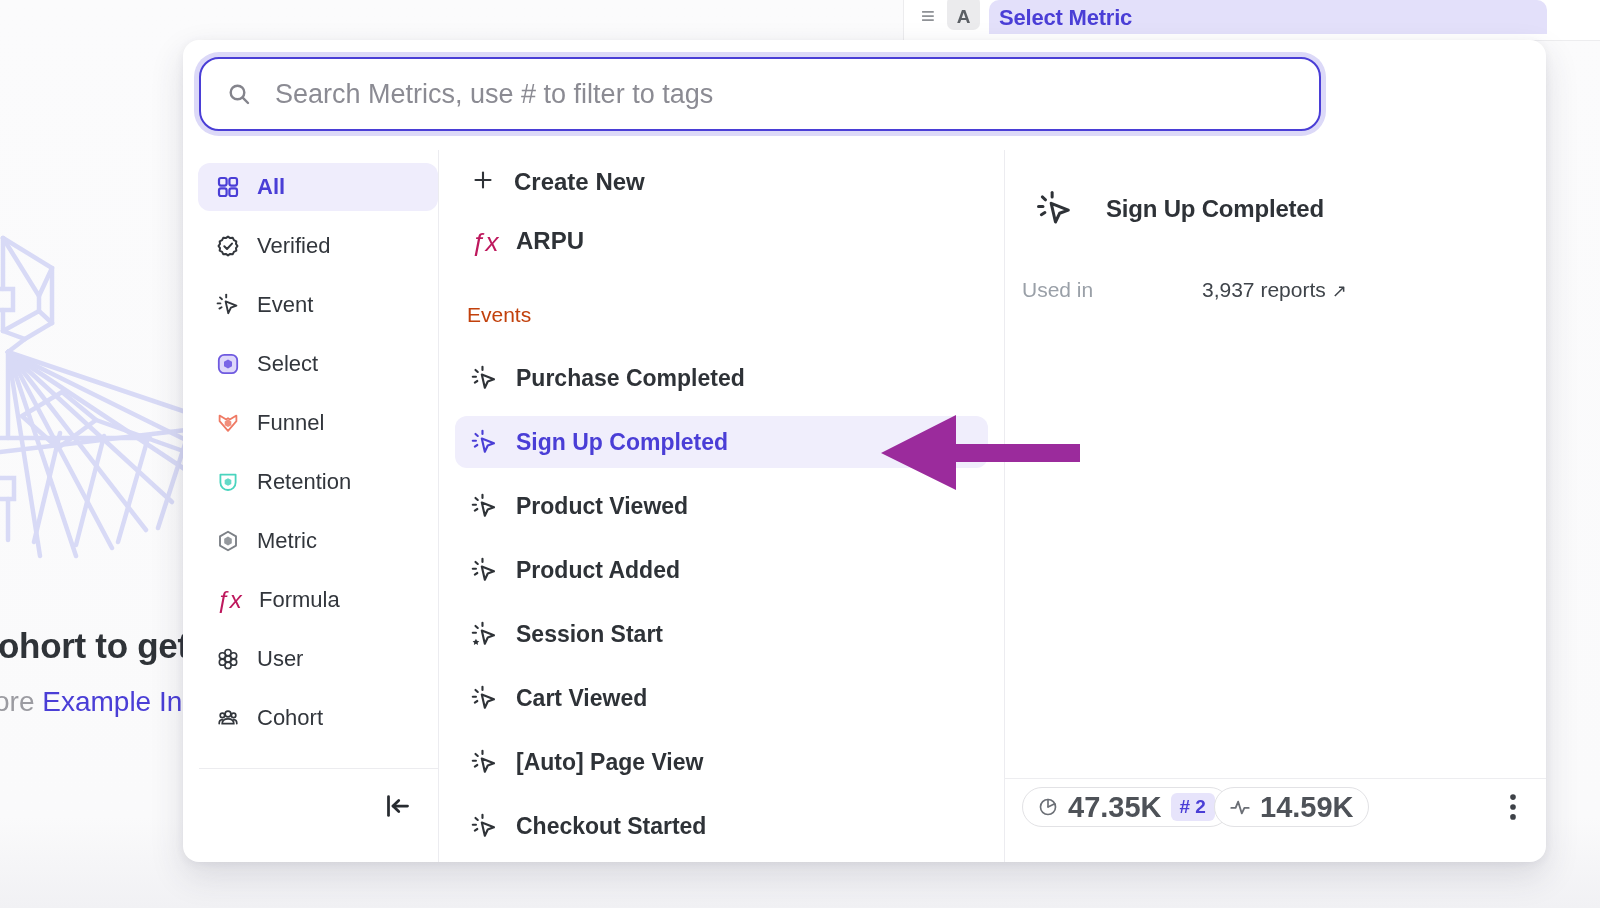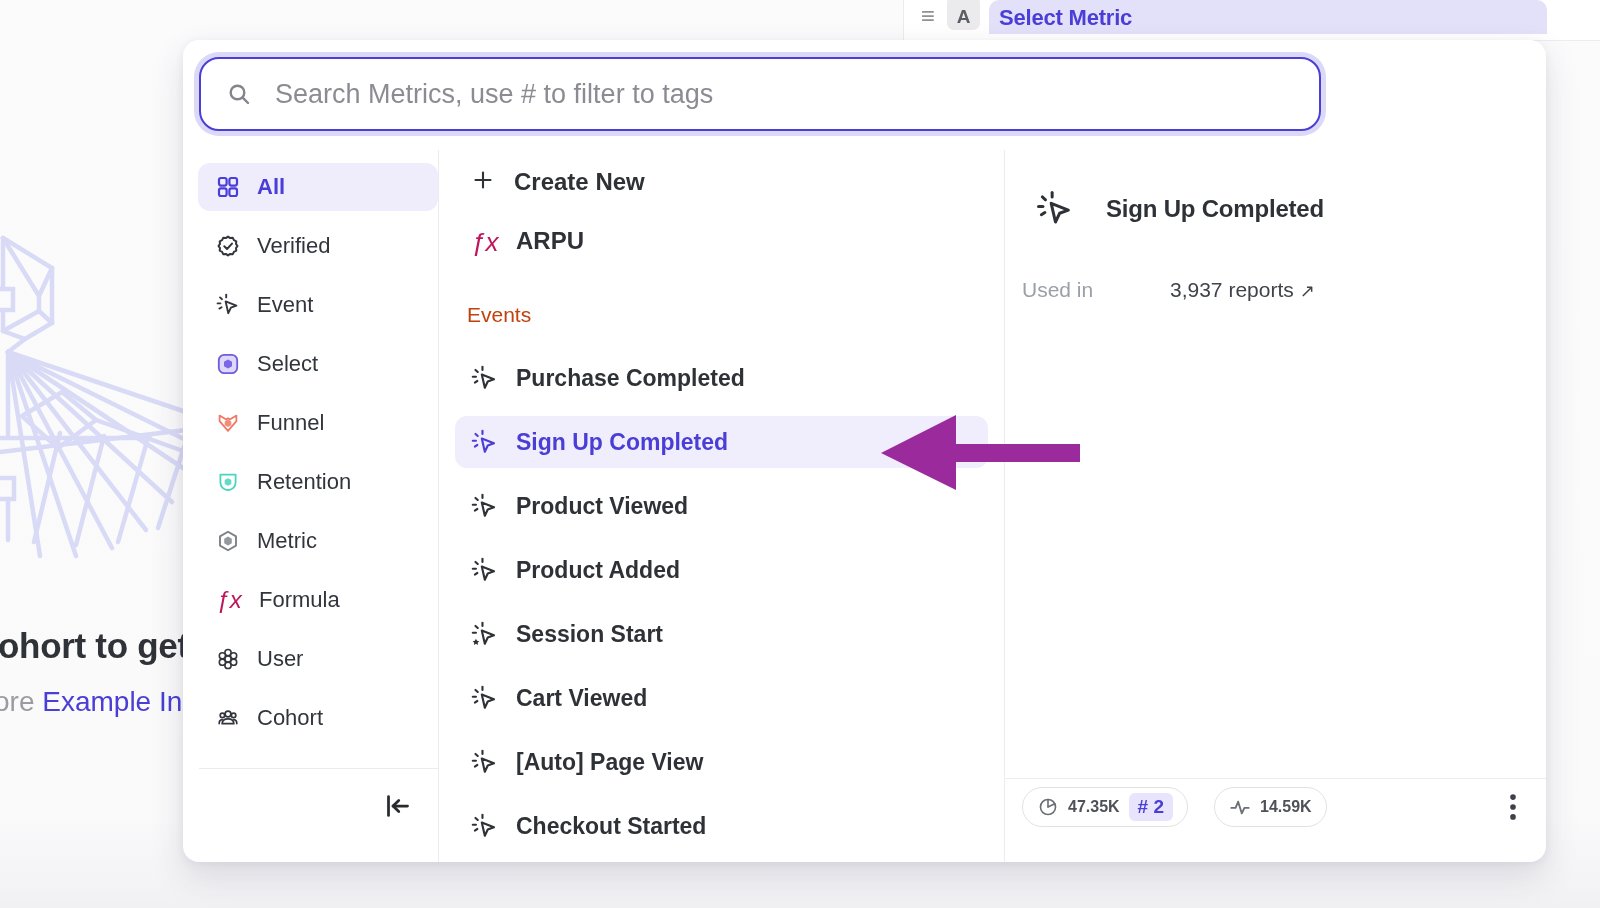--- a/index.html
+++ b/index.html
@@ -3,21 +3,21 @@
 <meta charset="utf-8">
 <style>
   * { margin:0; padding:0; box-sizing:border-box; }
   html,body { width:1600px; height:908px; overflow:hidden; }
   body {
     font-family:"Liberation Sans", sans-serif;
     background:linear-gradient(180deg,#fbfbfc 0%,#fafafb 90%,#f1f1f4 100%);
     position:relative; color:#32363c;
   }
   svg { display:block; }
-  .nowrap { white-space:nowrap; }
+  .nowrap { white-space:nowrap;margin-left:32px; }
 
   
   #bg-art { position:absolute; left:0; top:0; z-index:0; pointer-events:none; }
 
   
   #bg-heading { position:absolute; left:-27px; top:626px; font-size:35px; font-weight:700;
     color:#2f3338; letter-spacing:-.3px; z-index:0; white-space:nowrap; }
   #bg-linkline { position:absolute; left:-6px; top:686px; font-size:28px; z-index:0; white-space:nowrap; }
   #bg-linkline .pre { color:#9b9ba1; }
   #bg-linkline .lnk { color:#4a3ed6; }
@@ -83,21 +83,21 @@
   #used-label { color:#9aa0a8; width:148px; }
   #used-value { color:#3f444a; font-weight:500; cursor:pointer; }
   #used-value .ne { font-size:18px; margin-left:6px; }
 
   #detail-footer-divider { position:absolute; left:821px; right:0; top:738px; height:1px; background:#ededf0; }
   .pill { position:absolute; top:747px; height:40px; border:1.5px solid #e2e2e5; border-radius:20px;
     display:flex; align-items:center; gap:9px; padding:0 14px; background:#fff; cursor:pointer; }
   #pill-1 { left:839px; }
   #pill-2 { left:1031px;justify-content:flex-end; }
   .pill .icon22 { width:22px; height:22px; color:#6b6f76; }
-  .pill .val { font-size:16px; font-weight:600; color:#4e5258; }
+  .pill .val { font-size:29px; font-weight:600; color:#4e5258; }
   .chip { background:#e7e4fb; color:#4a3ed6; border-radius:6px; font-size:19px; font-weight:600;
     padding:3px 9px; }
   #kebab-btn { position:absolute; left:1313px; top:750px; width:34px; height:34px; color:#3e4248; cursor:pointer; }
 
   
   #arrow-overlay { position:absolute; left:0; top:0; z-index:3; pointer-events:none; }
 </style>
 </head>
 <body>
 

